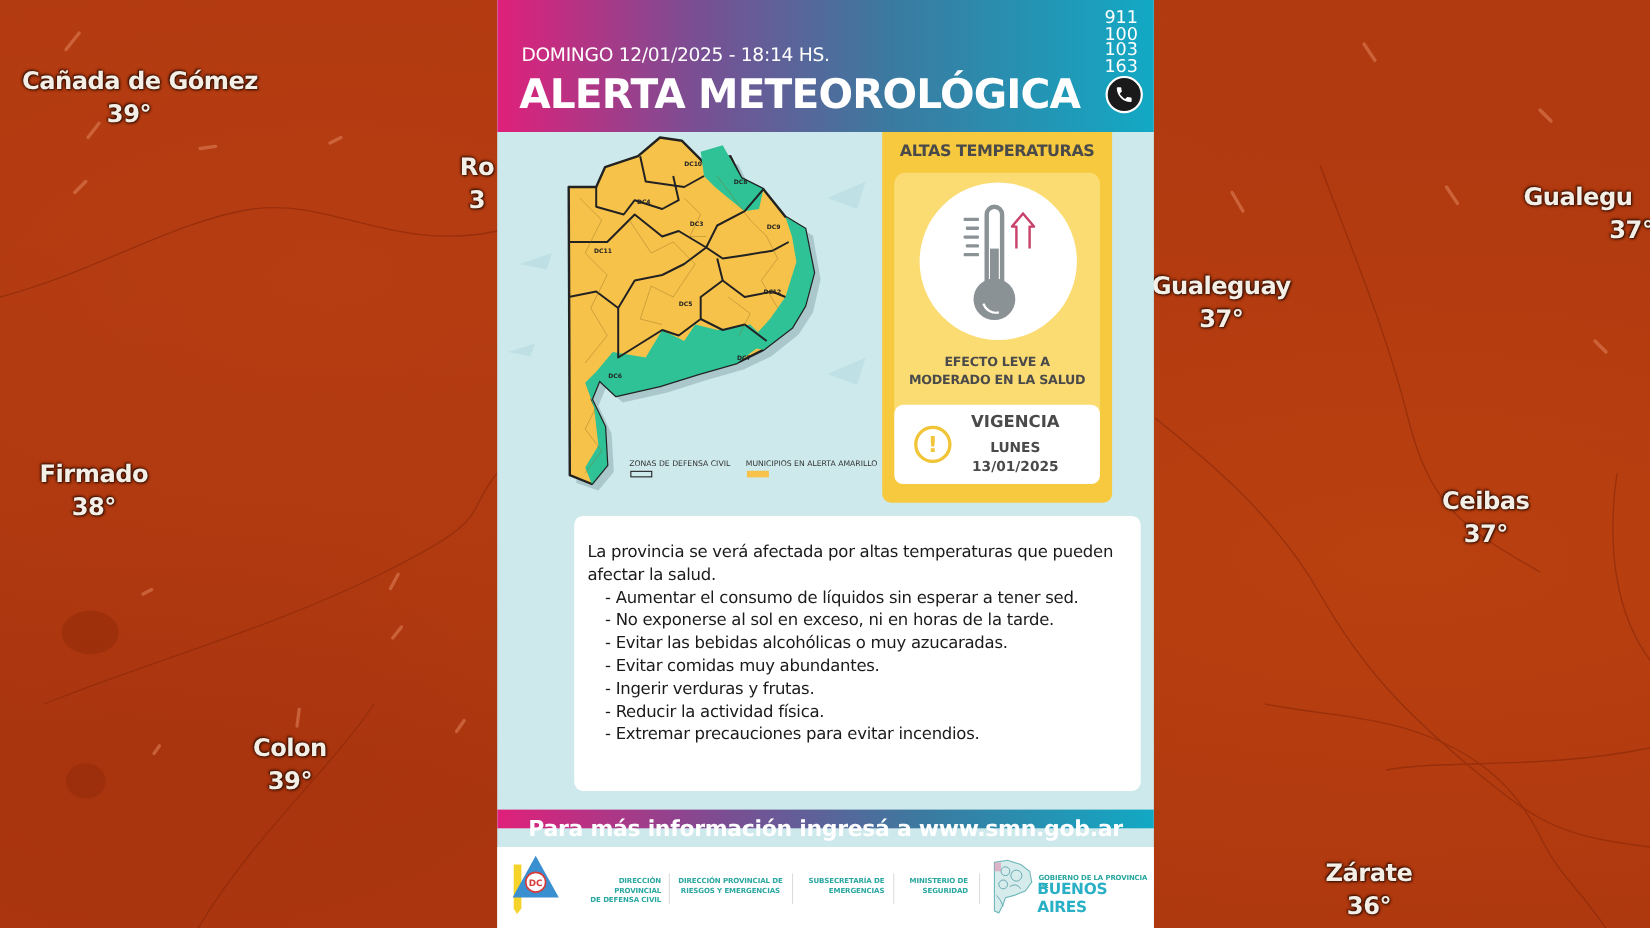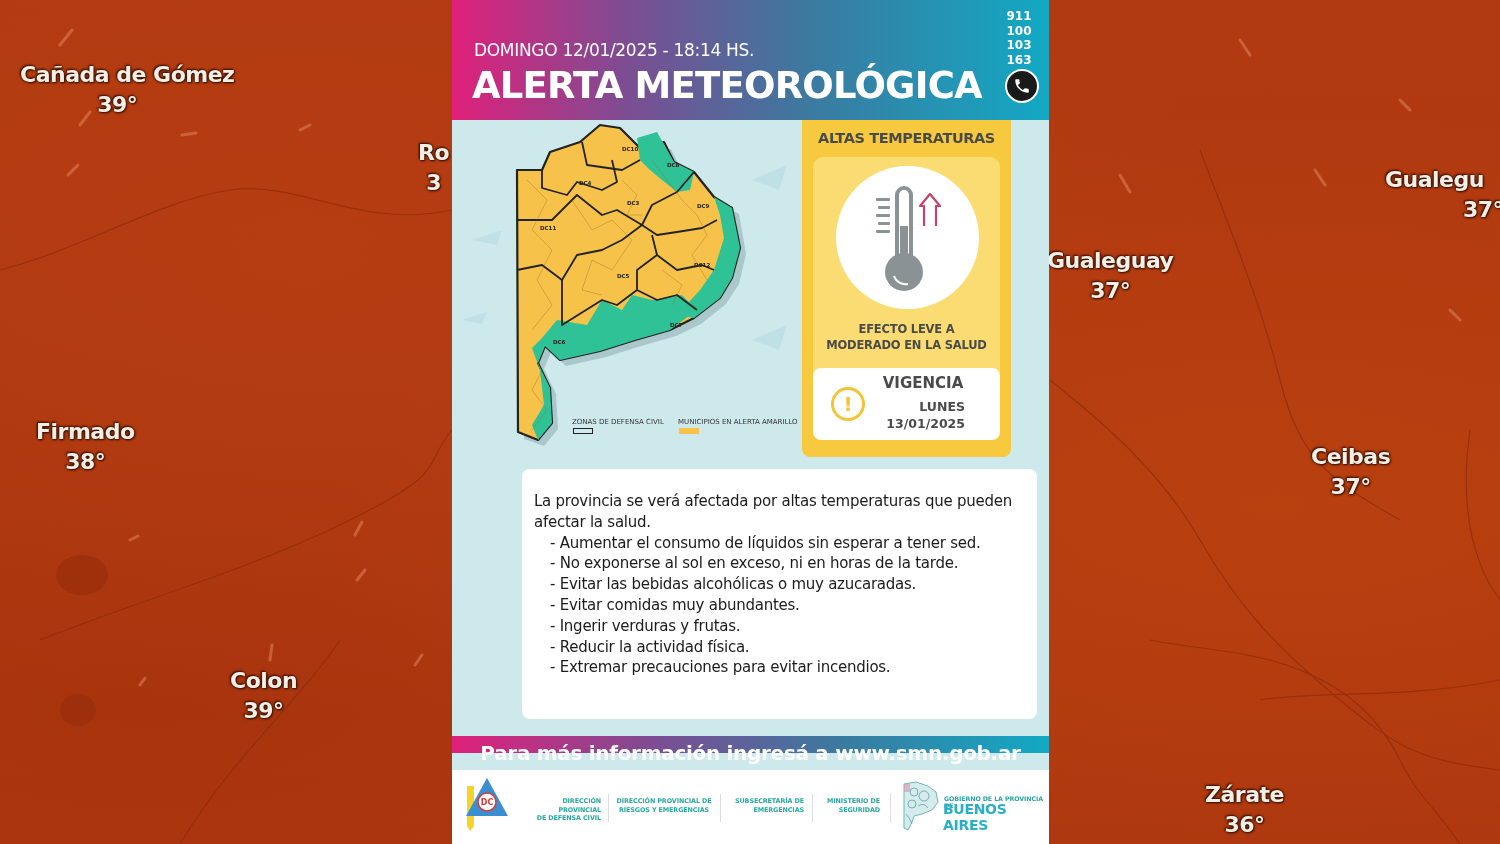--- a/index.html
+++ b/index.html
@@ -50,21 +50,21 @@
     .header-date {
       position: absolute; left: 22px; top: 40px;
       color: #fff; font-size: 17px; letter-spacing: -0.3px;
     }
     .header-title {
       position: absolute; left: 20px; top: 64px;
       color: #fff; font-size: 37px; font-weight: bold; letter-spacing: -0.8px;
     }
     .header-phones {
       position: absolute; right: 15px; top: 9px;
-      color: #fff; font-size: 12px; font-weight: bold; line-height: 14.5px; text-align: center;
+      color: #fff; font-size: 16px; font-weight: normal; line-height: 14.5px; text-align: center;
       width: 30px;
     }
     .phone-icon {
       position: absolute; right: 10px; top: 69px;
       width: 34px; height: 34px; border-radius: 50%;
       background: #1a1a1a; border: 2px solid #fff;
       display: flex; align-items: center; justify-content: center;
     }
 
     .map-area {
@@ -100,22 +100,22 @@
     }
     .validity-box {
       position: absolute; left: 11px; top: 248px; width: 187px; height: 72px;
       background: #fff; border-radius: 8px;
     }
     .validity-title {
       position: absolute; left: 50px; width: 120px; top: 6px;
       text-align: center; color: #4a4a4a; font-size: 15px; font-weight: bold;
     }
     .validity-day, .validity-date {
-      position: absolute; left: 32px; width: 120px;
-      text-align: right; color: #4a4a4a; font-size: 12.5px; font-weight: bold;
+      position: absolute; left: 50px; width: 120px;
+      text-align: center; color: #4a4a4a; font-size: 12.5px; font-weight: bold;
     }
     .validity-day { top: 31px; }
     .validity-date { top: 48px; }
     .warning-icon {
       position: absolute; left: 18px; top: 19px; width: 34px; height: 34px;
       border: 3px solid #f2c438; border-radius: 50%;
       display: flex; align-items: center; justify-content: center;
       color: #f2c438; font-weight: bold; font-size: 20px;
     }
 

